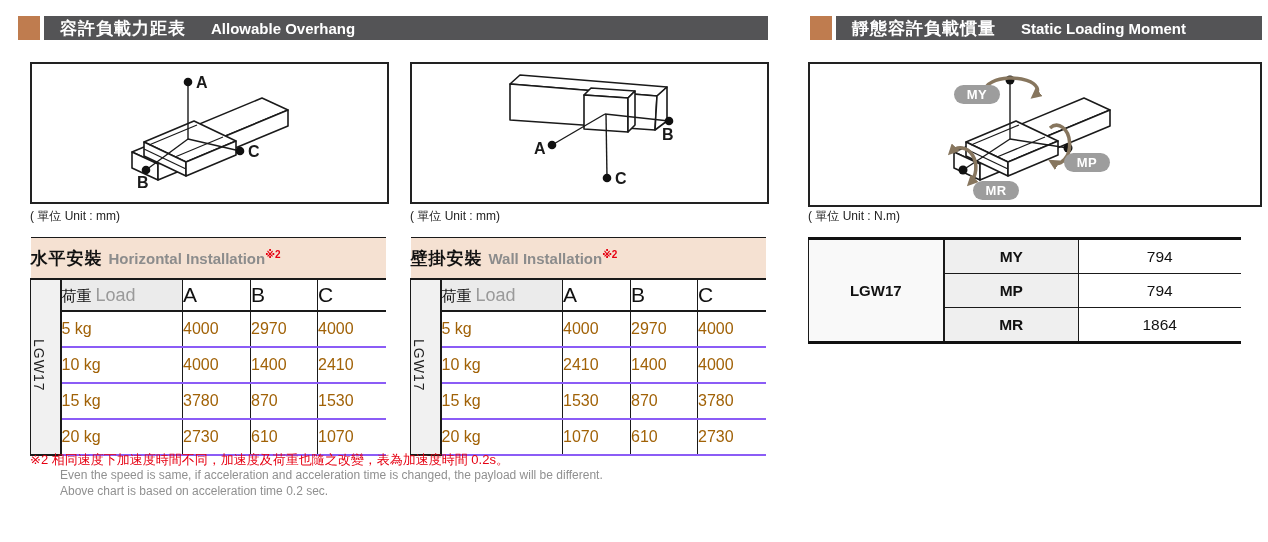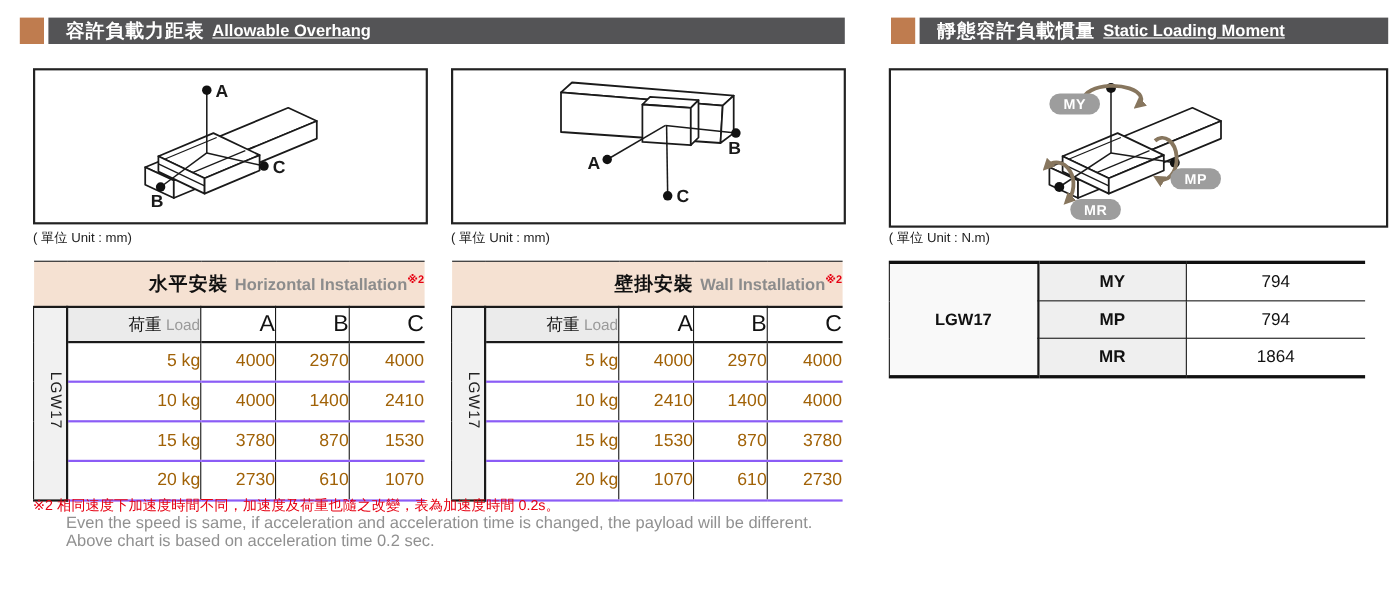--- a/index.html
+++ b/index.html
@@ -5,63 +5,63 @@
   html,body{margin:0;padding:0;background:#fff;}
   .canvas{
     position:relative;width:1268px;height:502px;background:#ffffff;overflow:hidden;
     font-family:"Liberation Sans","DejaVu Sans",sans-serif;color:#1a1a1a;padding-left:24px;
   }
   
   .sec-header{position:absolute;top:16px;height:24px;display:flex;align-items:stretch;}
   .sec-header .accent{width:22px;background:#bf7c4f;margin-right:4px;flex:0 0 22px;}
   .sec-header .bar{flex:1;background:#545456;display:flex;align-items:center;padding-left:16px;white-space:nowrap;}
   .sec-header .zh{color:#fff;font-weight:bold;font-size:17px;letter-spacing:1px;}
-  .sec-header .en{color:#fff;font-weight:bold;font-size:15px;margin-left:7px;text-decoration:underline;}
+  .sec-header .en{color:#fff;font-weight:bold;font-size:15px;margin-left:25px;}
   #hdr-left{left:18px;width:750px;}
   #hdr-right{left:810px;width:452px;}
   
   .diag{position:absolute;top:62px;background:#fff;border:2px solid #222;}
   #diag1{left:30px;width:355px;height:138px;}
   #diag2{left:410px;width:355px;height:138px;}
   #diag3{left:808px;width:450px;height:141px;}
   .diag svg{display:block;width:100%;height:100%;}
   
   .unit{position:absolute;top:208px;font-size:12px;color:#222;text-align:left;}
   #unit1{left:30px;width:355px;}
   #unit2{left:410px;width:355px;}
   #unit3{left:808px;width:432px;}
   
   .ov-table{position:absolute;top:237px;border-collapse:collapse;table-layout:fixed;}
   #tbl1{left:30px;}
   #tbl2{left:410px;}
-  .ov-table td{padding:0;text-align:right;vertical-align:middle;}
+  .ov-table td{padding:0;text-align:left;vertical-align:middle;}
   .ov-title{height:40px;background:#f5e1d2;border-top:1.5px solid #1a1a1a;border-bottom:2px solid #1a1a1a;}
   .ov-title .zh{font-weight:bold;font-size:17px;color:#111;letter-spacing:1px;}
   .ov-title .en{font-weight:bold;font-size:15px;color:#8c8c8c;margin-left:6px;}
   .ov-title sup{color:#e60012;font-size:10px;font-weight:bold;}
   .model-cell{background:#f1f1f1;border-left:1.5px solid #1a1a1a;border-right:2.5px solid #1a1a1a;border-bottom:2px solid #1a1a1a;}
   .model-cell .vert{writing-mode:vertical-rl;display:inline-block;font-size:14px;color:#222;letter-spacing:1px;}
   .hdr-row td{height:30px;border-bottom:2px solid #1a1a1a;}
   .load-hdr{background:#ebebeb;}
   .load-hdr .zh{font-weight:normal;font-size:15px;color:#111;}
-  .load-hdr .en{font-size:14px;color:#9a9a9a;margin-left:4px;}
+  .load-hdr .en{font-size:18px;color:#9a9a9a;margin-left:4px;}
   .abc-hdr{font-size:21px;color:#111;}
   .data-row td{height:34px;border-bottom:2px solid #8b5cf6;font-size:16px;color:#a16207;}
   .vline{border-left:1.5px solid #1a1a1a;}
   
   #tbl3{position:absolute;left:808px;top:237px;border-collapse:collapse;table-layout:fixed;}
   #tbl3 td{padding:0;text-align:center;vertical-align:middle;height:33px;font-size:15.5px;color:#111;border-bottom:1.5px solid #1a1a1a;}
   #tbl3 tr:first-child td{border-top:3px solid #111;}
   #tbl3 tr:last-child td{border-bottom:3px solid #111;}
   #tbl3 .m-model{background:#f9f9f9;font-weight:bold;font-size:15px;border-left:1.5px solid #1a1a1a;border-right:2.5px solid #1a1a1a;border-bottom:3px solid #111;}
   #tbl3 .m-label{background:#efefef;font-weight:bold;border-right:1.5px solid #1a1a1a;}
   
   .footnote{position:absolute;left:30px;top:452px;}
   .fn-zh{color:#e60012;font-size:13px;line-height:16px;}
-  .fn-en{color:#909090;font-size:15px;line-height:15.5px;margin-left:30px;}
+  .fn-en{color:#909090;font-size:12px;line-height:15.5px;margin-left:30px;}
   
   .axis-label{font:bold 16px "Liberation Sans","DejaVu Sans",sans-serif;fill:#1a1a1a;}
   .pill-label{font:bold 13px "Liberation Sans","DejaVu Sans",sans-serif;fill:#ffffff;letter-spacing:.5px;}
 </style>
 </head>
 <body>
 
 <div class="canvas">
 
   <div class="sec-header" id="hdr-left">

